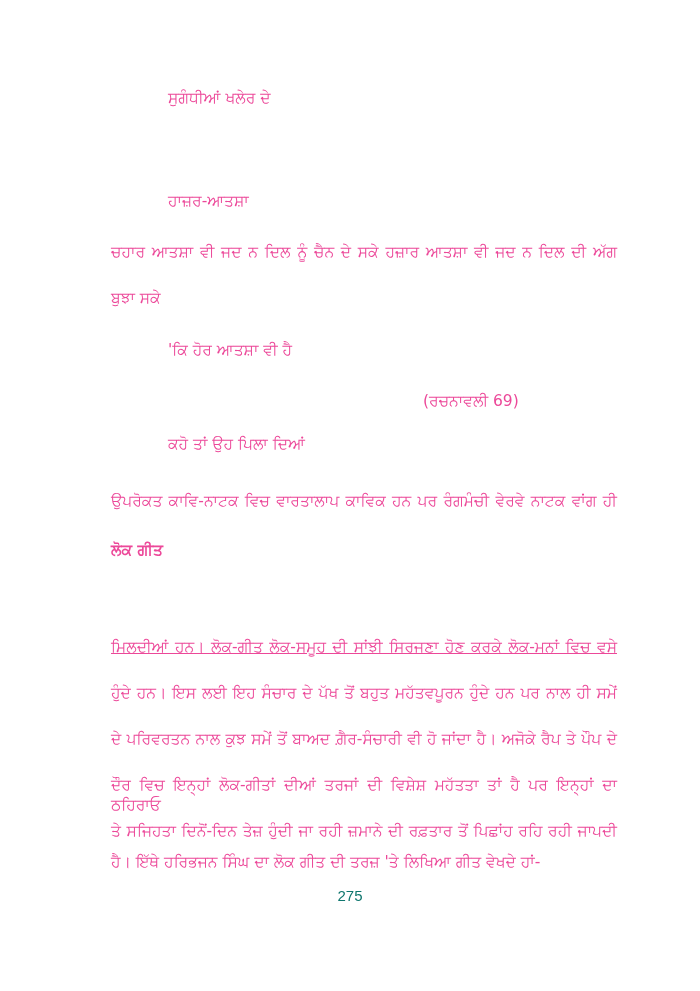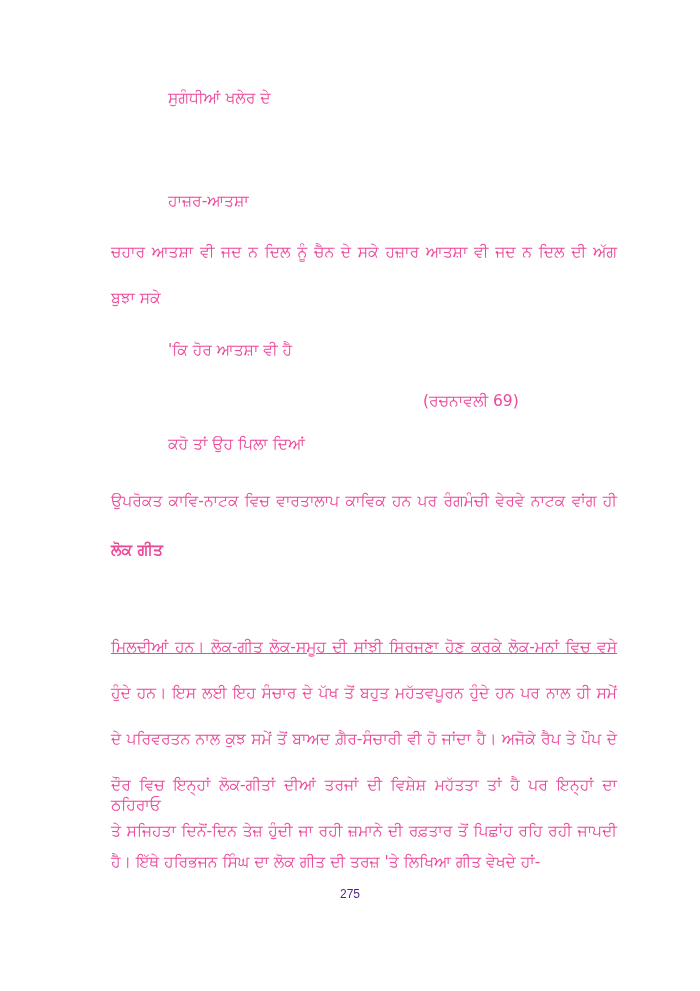--- a/index.html
+++ b/index.html
@@ -51,22 +51,22 @@
       position: absolute;
       left: 423px;
     }
     .page-number {
       position: absolute;
       left: 0;
       width: 700px;
       top: 887px;
       text-align: center;
       font-family: "Liberation Sans", sans-serif;
-      font-size: 12px;
-      color: #4c1d95;
+      font-size: 15px;
+      color: #0f766e;
     }
   </style>
 </head>
 <body>
 
 <div class="page">
 
   <div class="line indent" style="top:88px;">ਸੁਗੰਧੀਆਂ ਖਲੇਰ ਦੇ</div>
   <div class="line indent" style="top:191px;">ਹਾਜ਼ਰ-ਆਤਸ਼ਾ</div>
 

